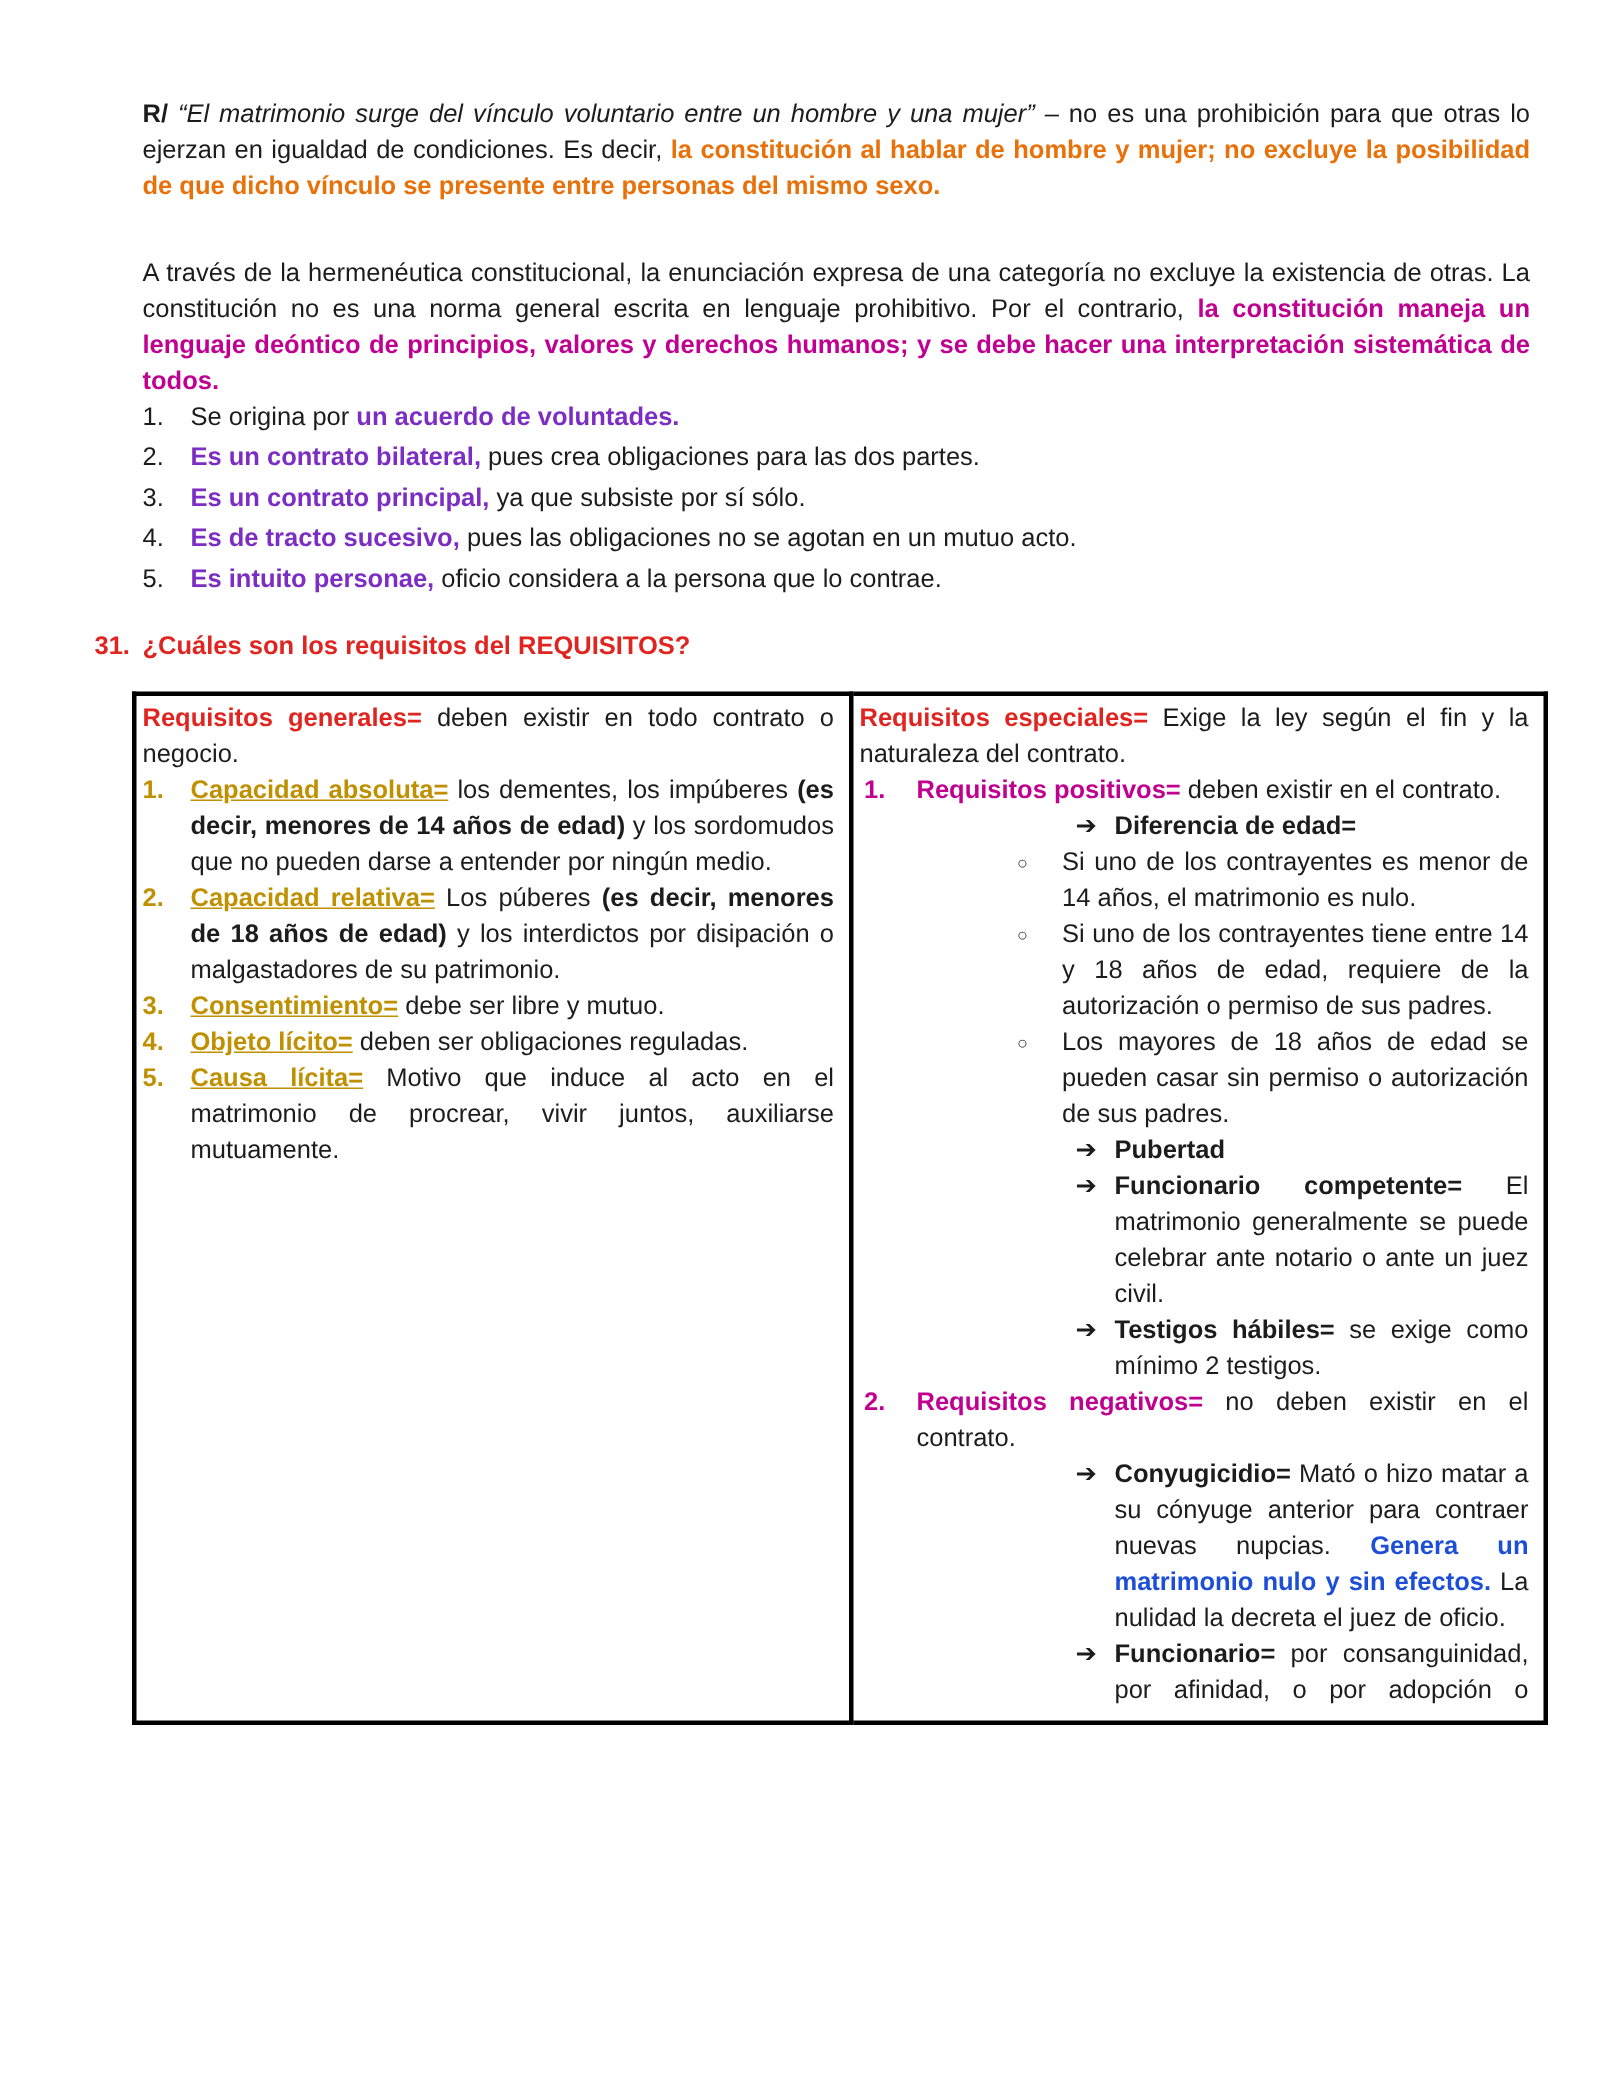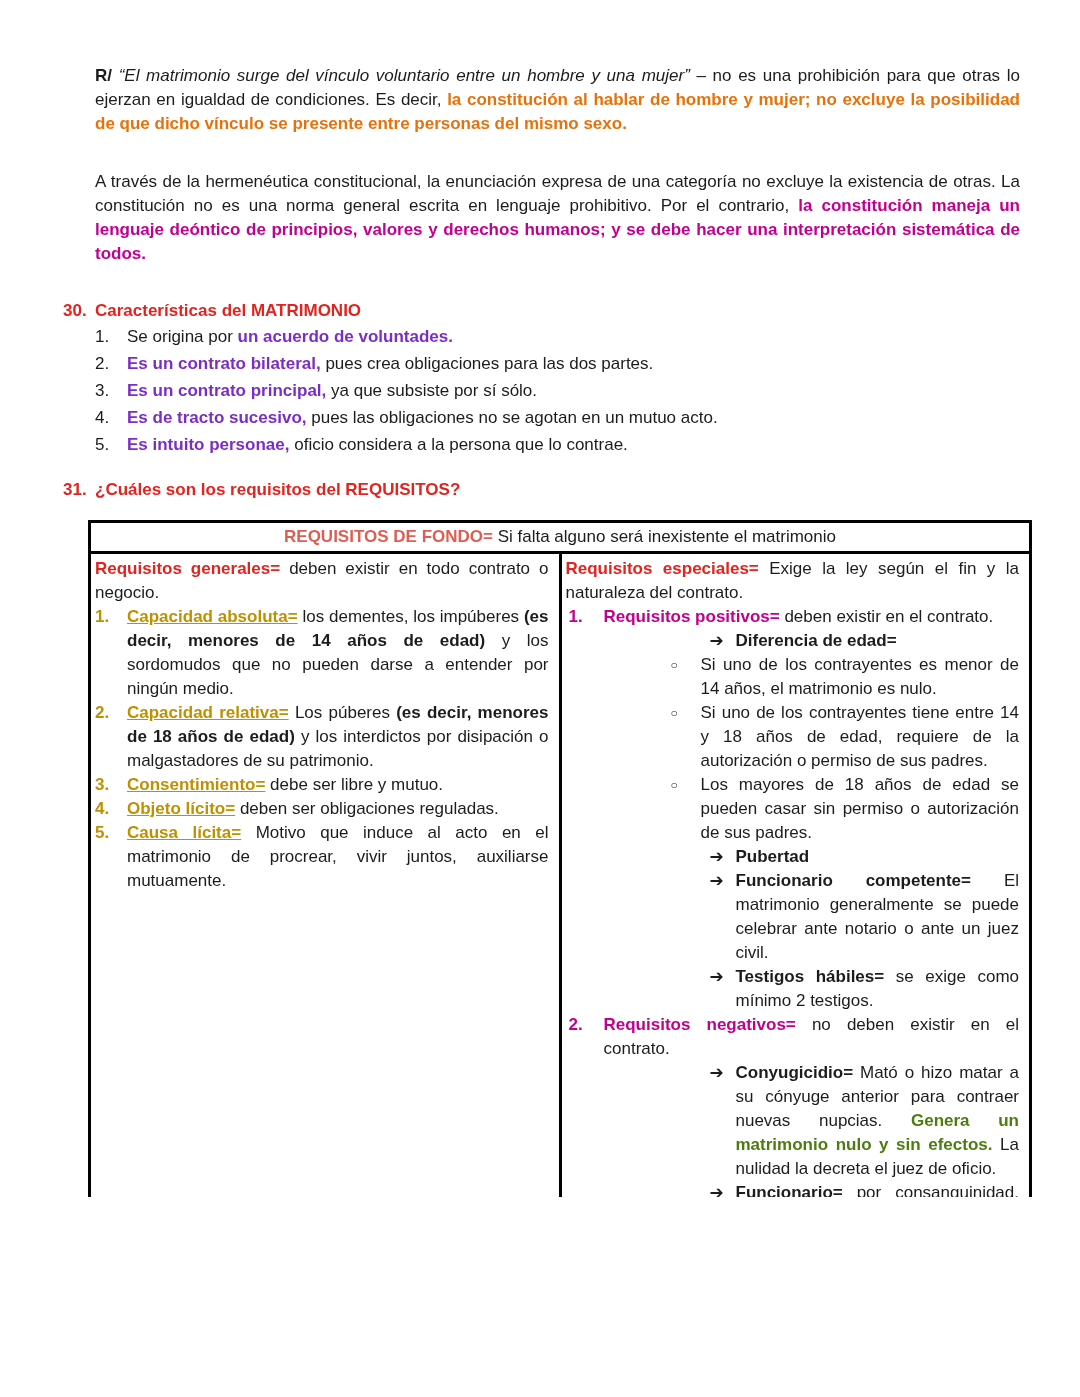--- a/index.html
+++ b/index.html
@@ -6,30 +6,30 @@
   body{
     width:1080px;height:1397px;background:#ffffff;
     font-family:"Liberation Sans","DejaVu Sans",sans-serif;
     font-size:17px;line-height:24px;color:#1c1c1c;
     -webkit-font-smoothing:antialiased;
   }
   .page{position:relative;width:1080px;height:1197px;overflow:hidden;}
   .text-top{margin:64px 60px 0 63px;}
   .para{margin:0 0 0 32px;text-align:justify;}
   .p1{margin-bottom:34px;}
-  .p2{margin-bottom:33px;}
+  .p2{}
   .b{font-weight:700;}
   .i{font-style:italic;}
   .em-orange{color:#E8710A;font-weight:700;}
   .em-magenta{color:#C00090;font-weight:700;}
   .em-red{color:#E0241F;font-weight:700;}
   .em-coral{color:#DD5E52;font-weight:700;}
   .em-purple{color:#7C2EC4;font-weight:700;}
   .em-gold{color:#BF9000;font-weight:700;text-decoration:underline;}
-  .em-violet{color:#4d7c0f;font-weight:700;}
+  .em-violet{color:#1d4ed8;font-weight:700;}
   .section-head{display:flex;margin:0 0 2px 0;}
   .sec-num{flex:0 0 32px;color:#E0241F;font-weight:700;}
   .sec-title{flex:1;color:#E0241F;font-weight:700;}
   .numlist{margin-left:32px;}
   .numitem{display:flex;margin-bottom:3px;}
   .numitem .n{flex:0 0 32px;}
   .numitem .t{flex:1;}
   .s31{margin-top:21px;}
   .answer{margin:0 0 0 32px;text-align:justify;}
   
@@ -57,24 +57,20 @@
 </head>
 <body>
 
 <div class="page">
   <div class="text-top">
 
     <p class="para p1"><span class="b">R/</span><span class="i"> “El matrimonio surge del vínculo voluntario entre un hombre y una mujer”</span><span> – no es una prohibición para que otras lo ejerzan en igualdad de condiciones. Es decir, </span><span class="em-orange">la constitución al hablar de hombre y mujer; no excluye la posibilidad de que dicho vínculo se presente entre personas del mismo sexo.</span></p>
 
     <p class="para p2"><span>A través de la hermenéutica constitucional, la enunciación expresa de una categoría no excluye la existencia de otras. La constitución no es una norma general escrita en lenguaje prohibitivo. Por el contrario, </span><span class="em-magenta">la constitución maneja un lenguaje deóntico de principios, valores y derechos humanos; y se debe hacer una interpretación sistemática de todos.</span></p>
 
-    <div class="section-head">
-      <span class="sec-num">30.</span>
-      <span class="sec-title">Características del MATRIMONIO</span>
-    </div>
     <div class="numlist">
       <div class="numitem">
         <span class="n">1.</span>
         <span class="t"><span>Se origina por </span><span class="em-purple">un acuerdo de voluntades.</span><span></span></span>
       </div>
       <div class="numitem">
         <span class="n">2.</span>
         <span class="t"><span></span><span class="em-purple">Es un contrato bilateral,</span><span> pues crea obligaciones para las dos partes.</span></span>
       </div>
       <div class="numitem">
@@ -93,23 +89,20 @@
 
     <div class="s31">
       <div class="section-head">
         <span class="sec-num">31.</span>
         <span class="sec-title">¿Cuáles son los requisitos del REQUISITOS?</span>
       </div>
     </div>
 
     <table class="reqtable">
       <tbody>
-          <tr>
-        <th class="thead" colspan="2"><span class="em-coral">REQUISITOS DE FONDO=</span><span> Si falta alguno será inexistente el matrimonio</span></th>
-      </tr>
       <tr>
 
         <td class="cleft">
           <div class="cell-head"><span class="em-red">Requisitos generales=</span><span> deben existir en todo contrato o negocio.</span></div>
           <div class="tl-item">
             <span class="n">1.</span>
             <span class="t"><span class="em-gold">Capacidad absoluta=</span><span> los dementes, los impúberes </span><span class="b">(es decir, menores de 14 años de edad)</span><span> y los sordomudos que no pueden darse a entender por ningún medio.</span></span>
           </div>
           <div class="tl-item">
             <span class="n">2.</span>

